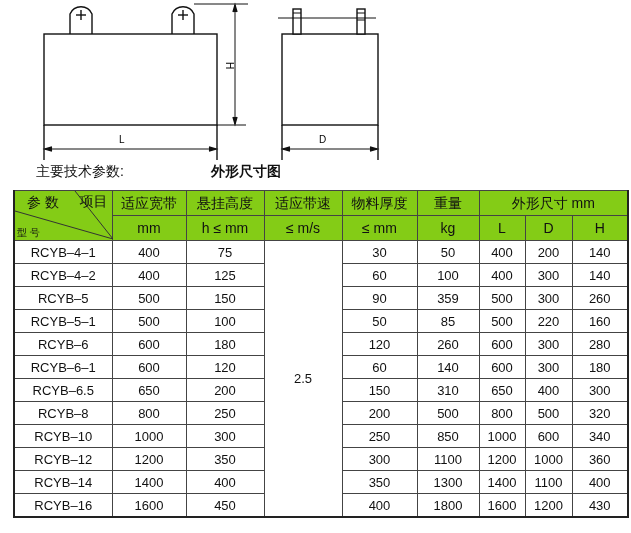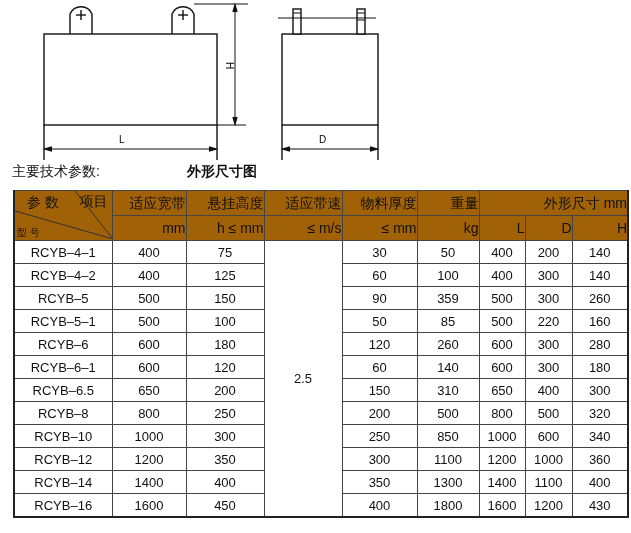--- a/index.html
+++ b/index.html
@@ -1,27 +1,27 @@
 <!DOCTYPE html>
 <html><head>
 <meta charset="utf-8">
 <style>
   html, body { margin:0; padding:0; background:#ffffff; }
   body { width:631px; height:533px; position:relative; overflow:hidden;
          font-family:"Liberation Sans","DejaVu Sans",sans-serif; color:#111; }
   .drawing { position:absolute; left:0; top:0; width:631px; height:160px; }
-  .caption { position:absolute; font-size:14px; top:163px; white-space:nowrap; }
+  .caption { position:absolute; font-size:14px; top:163px; white-space:nowrap;margin-left:24px; }
   .cap-left { left:12px; }
   .cap-mid { left:187px;font-weight:bold; }
   table.spec { position:absolute; left:13px; top:190px; border-collapse:collapse;
                border-left:2px solid #222; border-right:2px solid #222; border-bottom:2px solid #222;
                border-top:1px solid #333; table-layout:fixed; }
   table.spec td, table.spec th { border:1px solid #444; text-align:center; padding:0;
                font-size:13px; font-weight:normal; }
-  table.spec thead th { background:#a16207; font-size:14px; height:24px; line-height:16px;text-align:right; }
+  table.spec thead th { background:#84cc16; font-size:14px; height:24px; line-height:16px; }
   table.spec tbody td { height:22px; background:#fff; font-size:13px; }
   .diag { position:relative; padding:0 !important; }
   .diag svg { position:absolute; left:0; top:0; }
   .diag .t1 { position:absolute; left:12px; top:3px; font-size:14px; }
   .diag .t2 { position:absolute; right:4px; top:2px; font-size:14px; }
   .diag .t3 { position:absolute; left:2px; top:34px; font-size:10px; }
   .merged { vertical-align:middle; border-top:1px solid #444;margin-top:32px; }
 </style>
 </head>
 <body>

